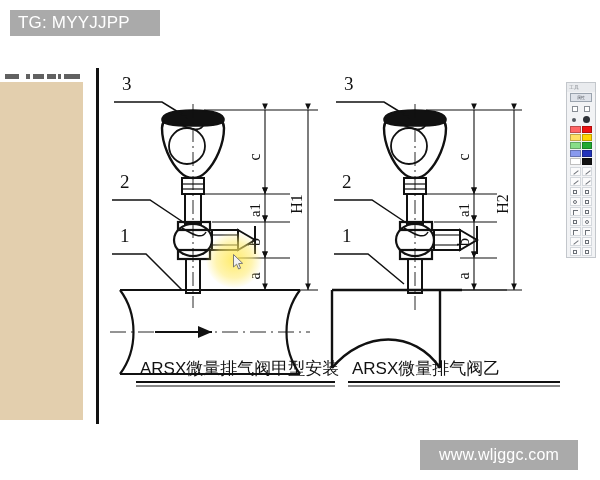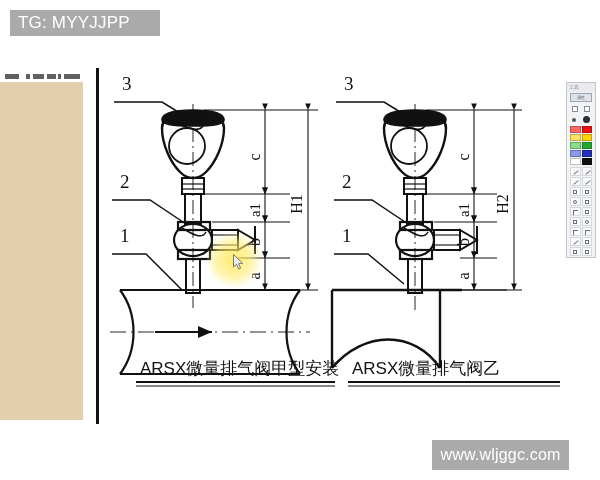--- a/index.html
+++ b/index.html
@@ -27,23 +27,23 @@
   }
   #wm-top {
     left: 10px;
     top: 10px;
     width: 142px;
     height: 26px;
     font-size: 17px;
     padding-left: 8px;
   }
   #wm-bottom {
-    left: 432px;
+    left: 420px;
     top: 440px;
-    width: 137px;
+    width: 158px;
     height: 30px;
     font-size: 16px;
     justify-content: center;
   }
 
   
   #page {
     position: absolute;
     left: 0;
     top: 62px;

